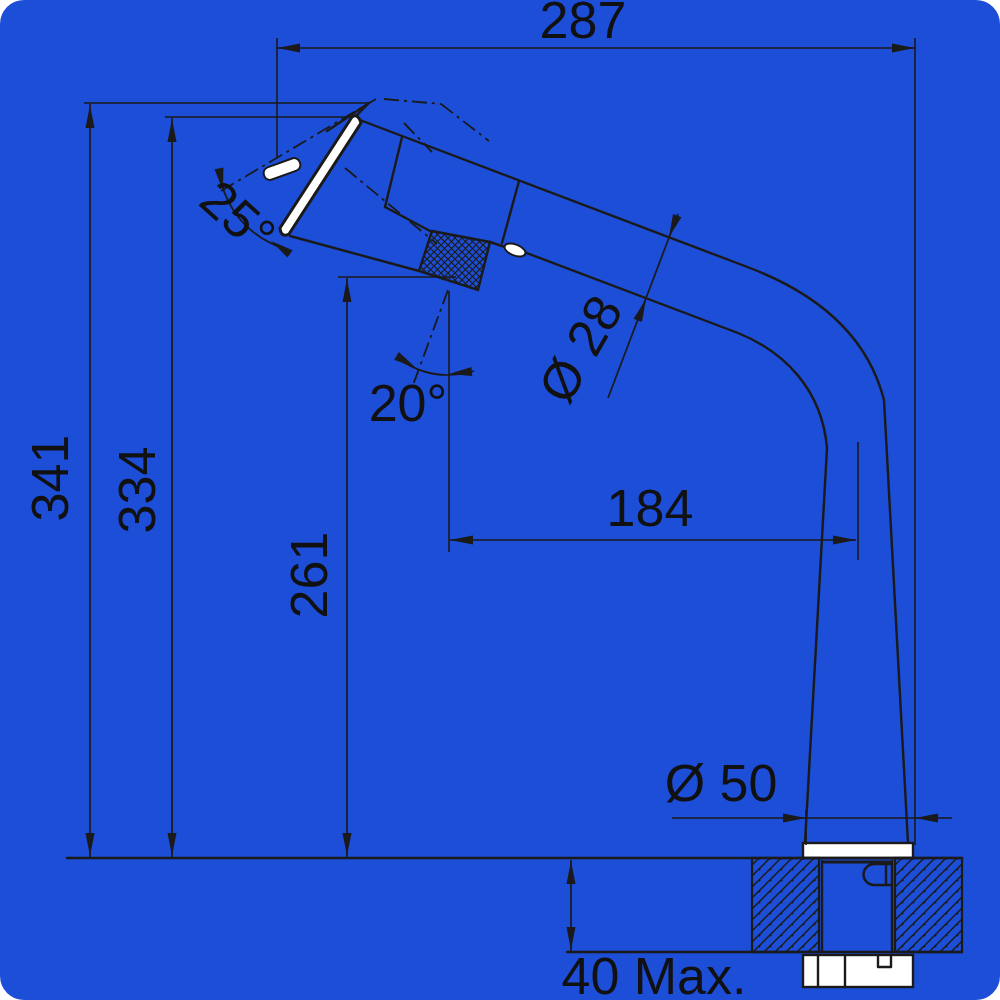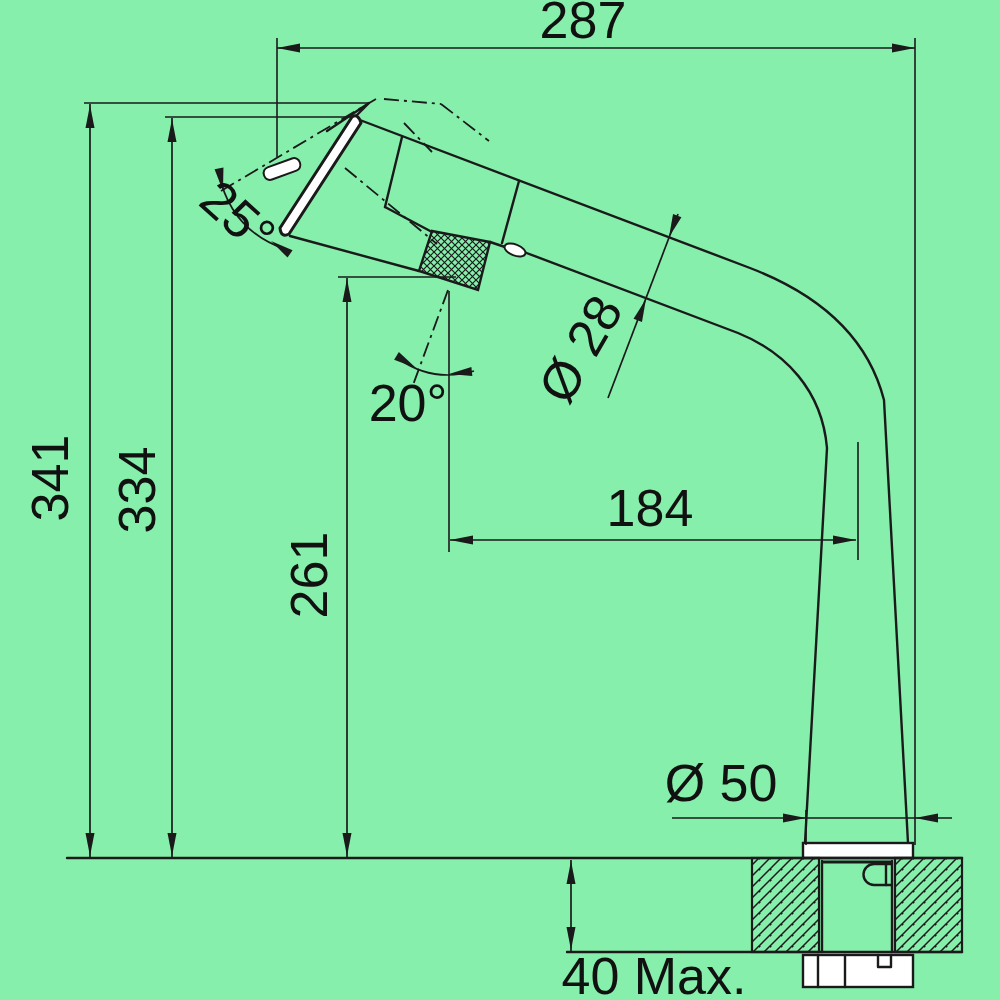--- a/index.html
+++ b/index.html
@@ -3,23 +3,24 @@
 <meta charset="utf-8">
 <style>
   html, body {
     margin: 0;
     padding: 0;
     background: #ffffff;
   }
   .canvas {
     width: 1000px;
     height: 1000px;
-    background: #86efac;
+    background: #1d4ed8;
     position: relative;
     font-family: "Liberation Sans", sans-serif;
+    border-radius: 24px;
   }
   svg { display: block; }
   .obj   { stroke: #1a1a1a; stroke-width: 2.4; fill: none; stroke-linejoin: round; stroke-linecap: round; }
   .objthick { stroke: #1a1a1a; stroke-width: 3; fill: #ffffff; stroke-linejoin: round; }
   .dim   { stroke: #1a1a1a; stroke-width: 1.7; fill: none; }
   .ext   { stroke: #1a1a1a; stroke-width: 1.6; fill: none; }
   .cline { stroke: #1a1a1a; stroke-width: 1.8; fill: none; stroke-dasharray: 15 5 3 5; }
   .arrow { fill: #1a1a1a; stroke: none; }
   .dimtext {
     font-family: "Liberation Sans", sans-serif;

